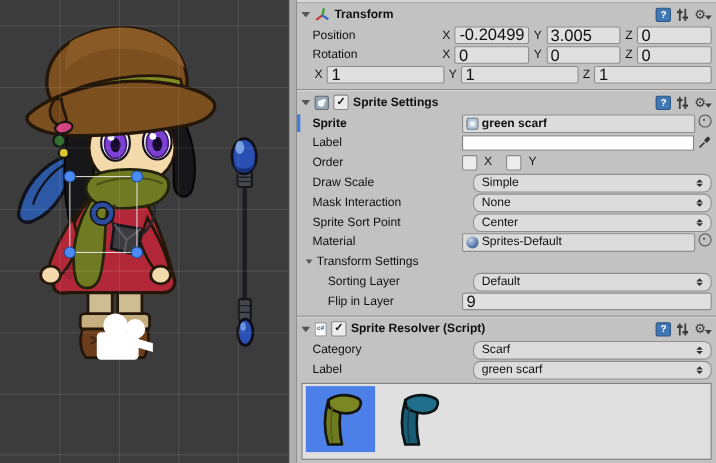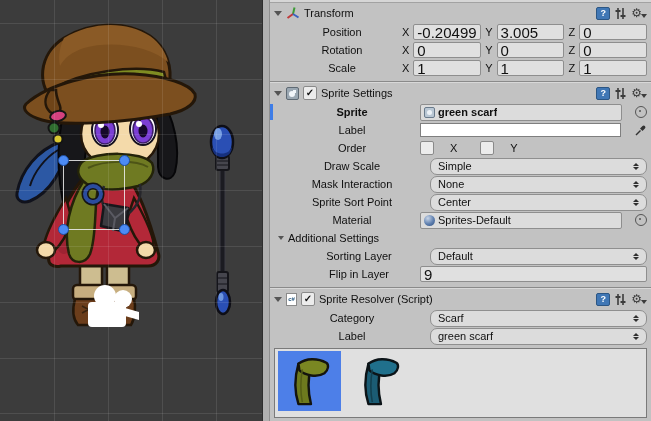--- a/index.html
+++ b/index.html
@@ -12,30 +12,30 @@
   .scene { position:absolute; left:0; top:0; width:262px; height:421px; background:#3C3C3C; }
   .splitter {
     position:absolute; left:262px; top:0; width:8px; height:421px;
     background:#B0B0B0; border-left:1px solid #2E2E2E; border-right:1px solid #8F8F8F;
     box-sizing:border-box;
   }
   
   .inspector { position:absolute; left:270px; top:0; width:381px; height:421px; background:#C2C2C2; }
   .topline { height:2px; background:#D6D6D6; border-bottom:1px solid #A2A2A2; }
   .comp-header { height:20px; display:flex; align-items:center; padding:0 4px 0 4px; gap:4px; }
-  .comp-title { font-weight:normal; white-space:nowrap; }
+  .comp-title { font-weight:bold; white-space:nowrap; }
   .flexspace { flex:1; }
   .foldout { width:0; height:0; border-left:4px solid transparent; border-right:4px solid transparent; border-top:5px solid #555; flex-shrink:0; cursor:pointer; }
   .foldout.small { border-left-width:3px; border-right-width:3px; border-top-width:4px; }
   .row { height:18px; display:flex; align-items:center; padding:0 4px 0 14px; position:relative; box-sizing:border-box; }
-  .lbl { width:136px; flex-shrink:0; white-space:nowrap; overflow:hidden;text-align:center; }
+  .lbl { width:136px; flex-shrink:0; white-space:nowrap; overflow:hidden; }
   .row.vec .lbl { width:116px; }
   .row.sub { padding-left:28px; }
   .row.sub .lbl { width:122px; }
-  .fieldarea { flex:1; display:flex; align-items:center; gap:13px; min-width:0; }
+  .fieldarea { flex:1; display:flex; align-items:flex-start; gap:3px; min-width:0; }
   .vecfields { flex:1; display:flex; align-items:center; gap:2px; min-width:0; }
   .axis { padding:0 2px; flex-shrink:0; }
   input.txt {
     height:14px; background:#E0E0E0; border:1px solid #8E8E8E; border-radius:2px;
     font-family:"Liberation Sans",sans-serif; font-size:15px; color:#101010;
     padding:0 3px; min-width:0; flex:1; box-sizing:content-box;
   }
   .dropdown {
     flex:1; height:15px; background:#DCDCDC; border:1px solid #8F8F8F; border-radius:7px;
     display:flex; align-items:center; padding:0 7px; gap:4px; min-width:0; cursor:default;margin-left:10px;
@@ -249,21 +249,20 @@
       <span class="vecfields">
         <span class="axis">X</span>
         <input class="txt" value="0" style="">
         <span class="axis">Y</span>
         <input class="txt" value="0" style="">
         <span class="axis">Z</span>
         <input class="txt" value="0" style="">
       </span>
     </div>
     <div class="row vec">
-      <span class="lbl">Scale</span>
       <span class="vecfields">
         <span class="axis">X</span>
         <input class="txt" value="1" style="">
         <span class="axis">Y</span>
         <input class="txt" value="1" style="">
         <span class="axis">Z</span>
         <input class="txt" value="1" style="">
       </span>
     </div>
   </div>
@@ -360,21 +359,21 @@
       <span class="fieldarea">
         <span class="objfield">
           <span class="sphere"></span>
           <span class="val">Sprites-Default</span>
         </span>
         <span class="picker"></span>
       </span>
     </div>
     <div class="row" style="padding-left:8px;">
       <span class="foldout small"></span>
-      <span style="padding-left:4px;">Additional Settings</span>
+      <span style="padding-left:4px;">Transform Settings</span>
     </div>
     <div class="row sub">
       <span class="lbl">Sorting Layer</span>
       <span class="fieldarea">
         <span class="dropdown">
           <span class="val">Default</span>
           <span class="dd-arrows">
               <i class="up"></i>
               <i class="dn"></i>
             </span>

